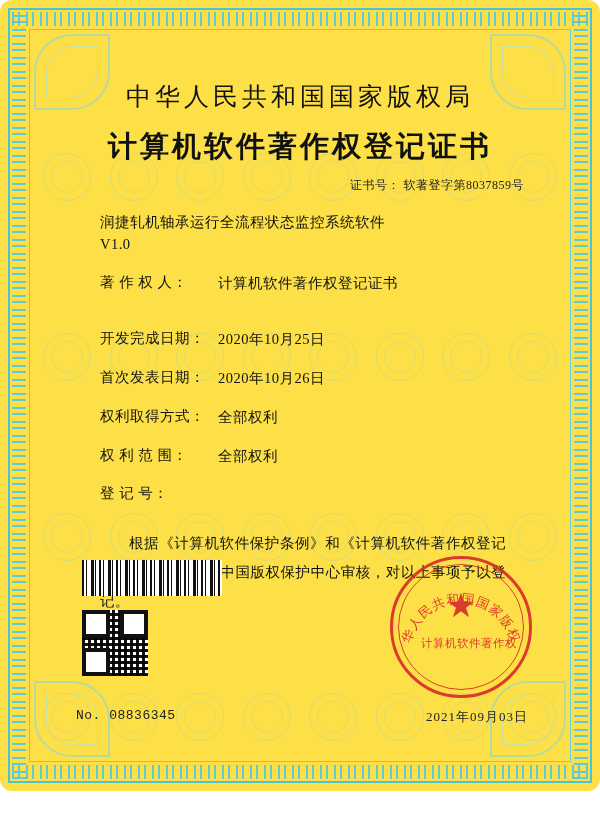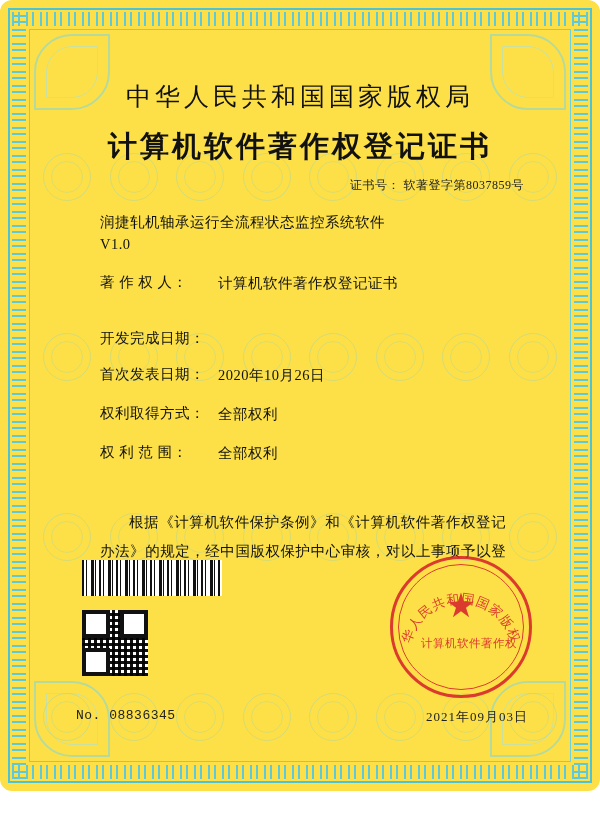--- a/index.html
+++ b/index.html
@@ -369,38 +369,40 @@
 
       <div class="field-row" style="margin-top:4px">
         <div class="field-label">著 作 权 人：</div>
         <div class="field-value">计算机软件著作权登记证书</div>
       </div>
 
       <div class="gap-big"></div>
 
       <div class="field-row">
         <div class="field-label">开发完成日期：</div>
+        <div class="field-value">2020年10月25日</div>
       </div>
 
       <div class="field-row">
         <div class="field-label">首次发表日期：</div>
         <div class="field-value">2020年10月26日</div>
       </div>
 
       <div class="field-row">
         <div class="field-label">权利取得方式：</div>
         <div class="field-value">全部权利</div>
       </div>
 
       <div class="field-row">
         <div class="field-label">权 利 范 围：</div>
         <div class="field-value">全部权利</div>
       </div>
 
       <div class="field-row">
+        <div class="field-label">登 记 号：</div>
       </div>
 
     </div>
 
     <div class="paragraph">根据《计算机软件保护条例》和《计算机软件著作权登记办法》的规定，经中国版权保护中心审核，对以上事项予以登记。</div>
 
   </div>
 
   <div class="codes">
     <div class="barcode"></div>

